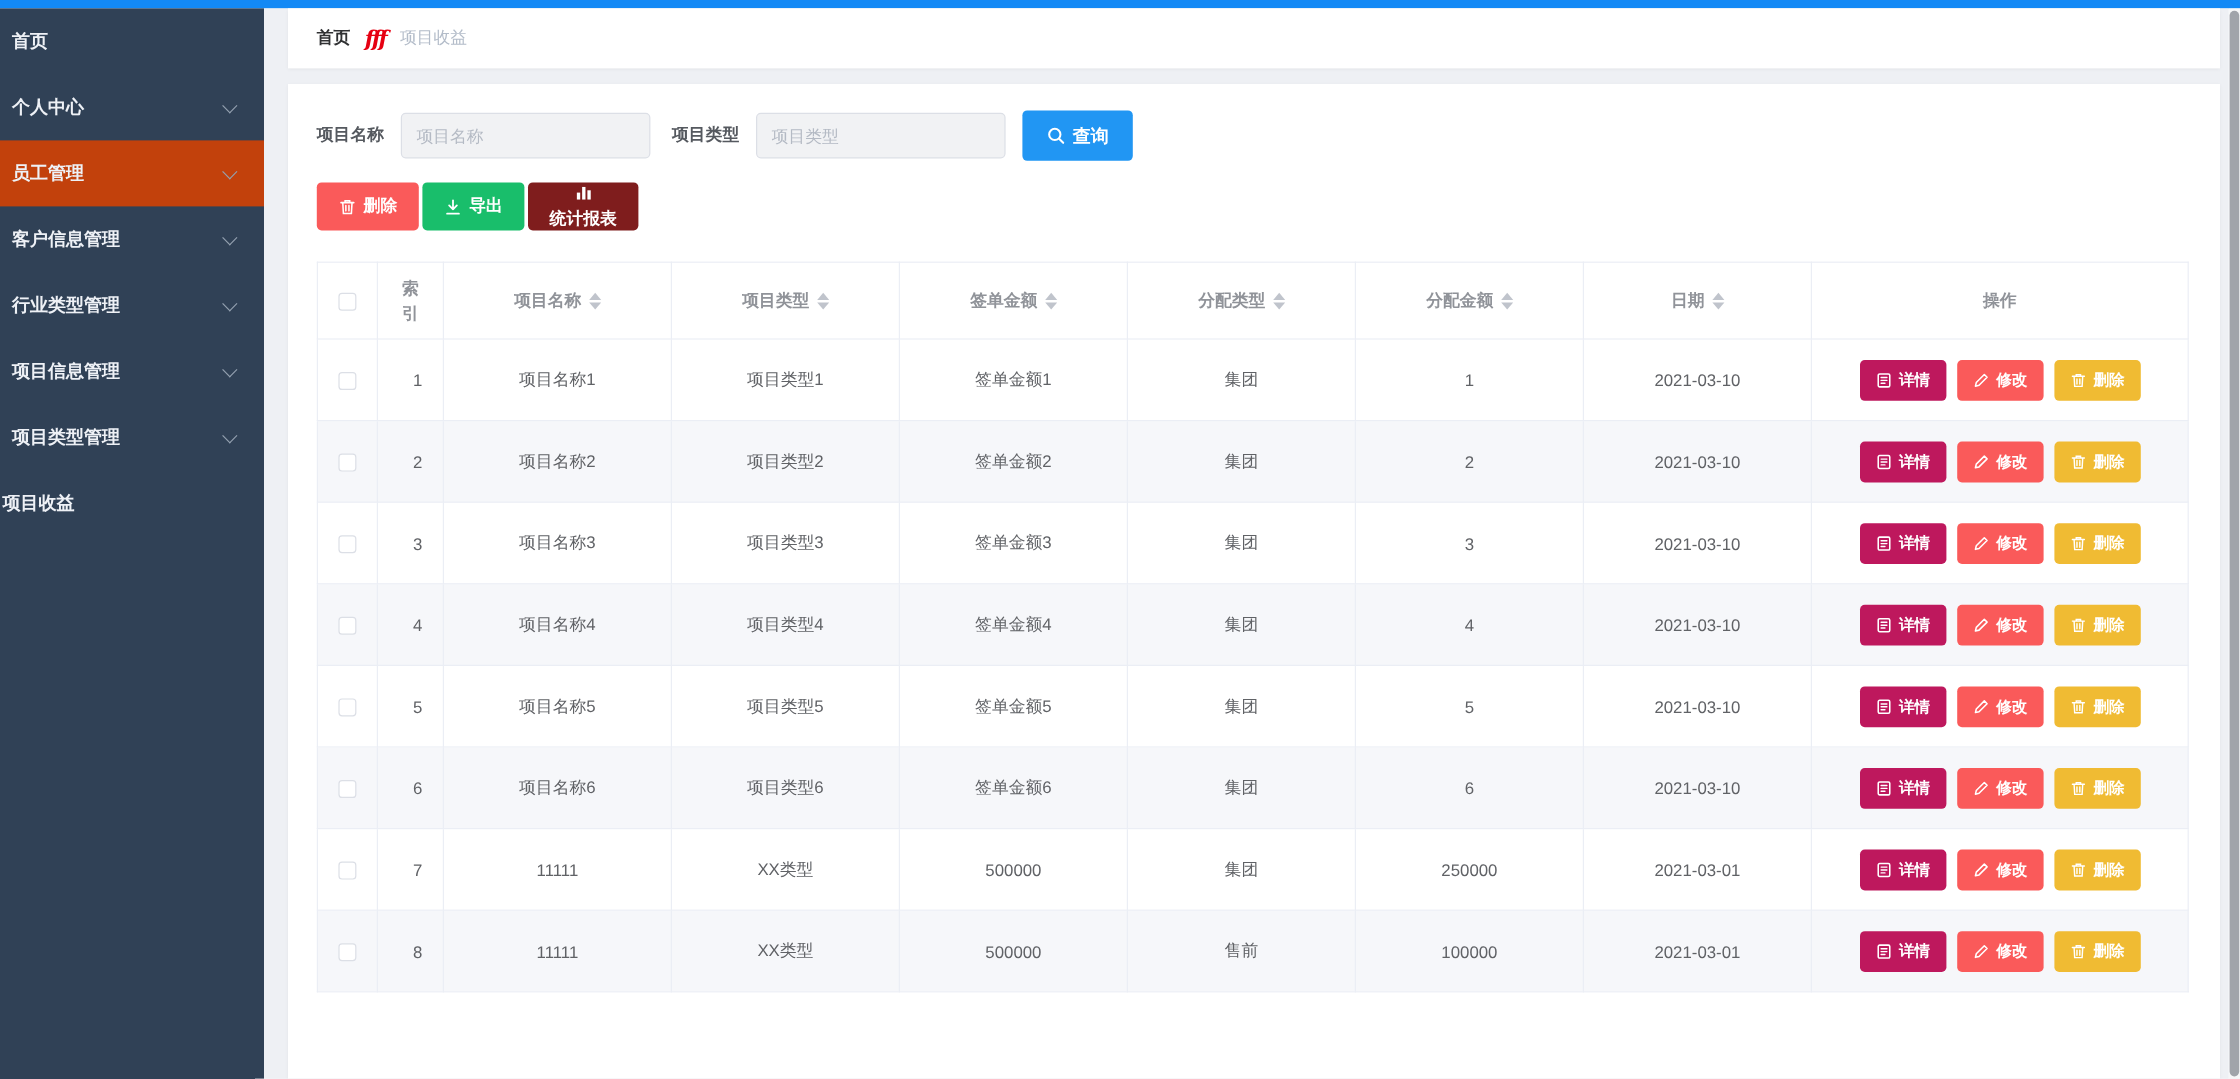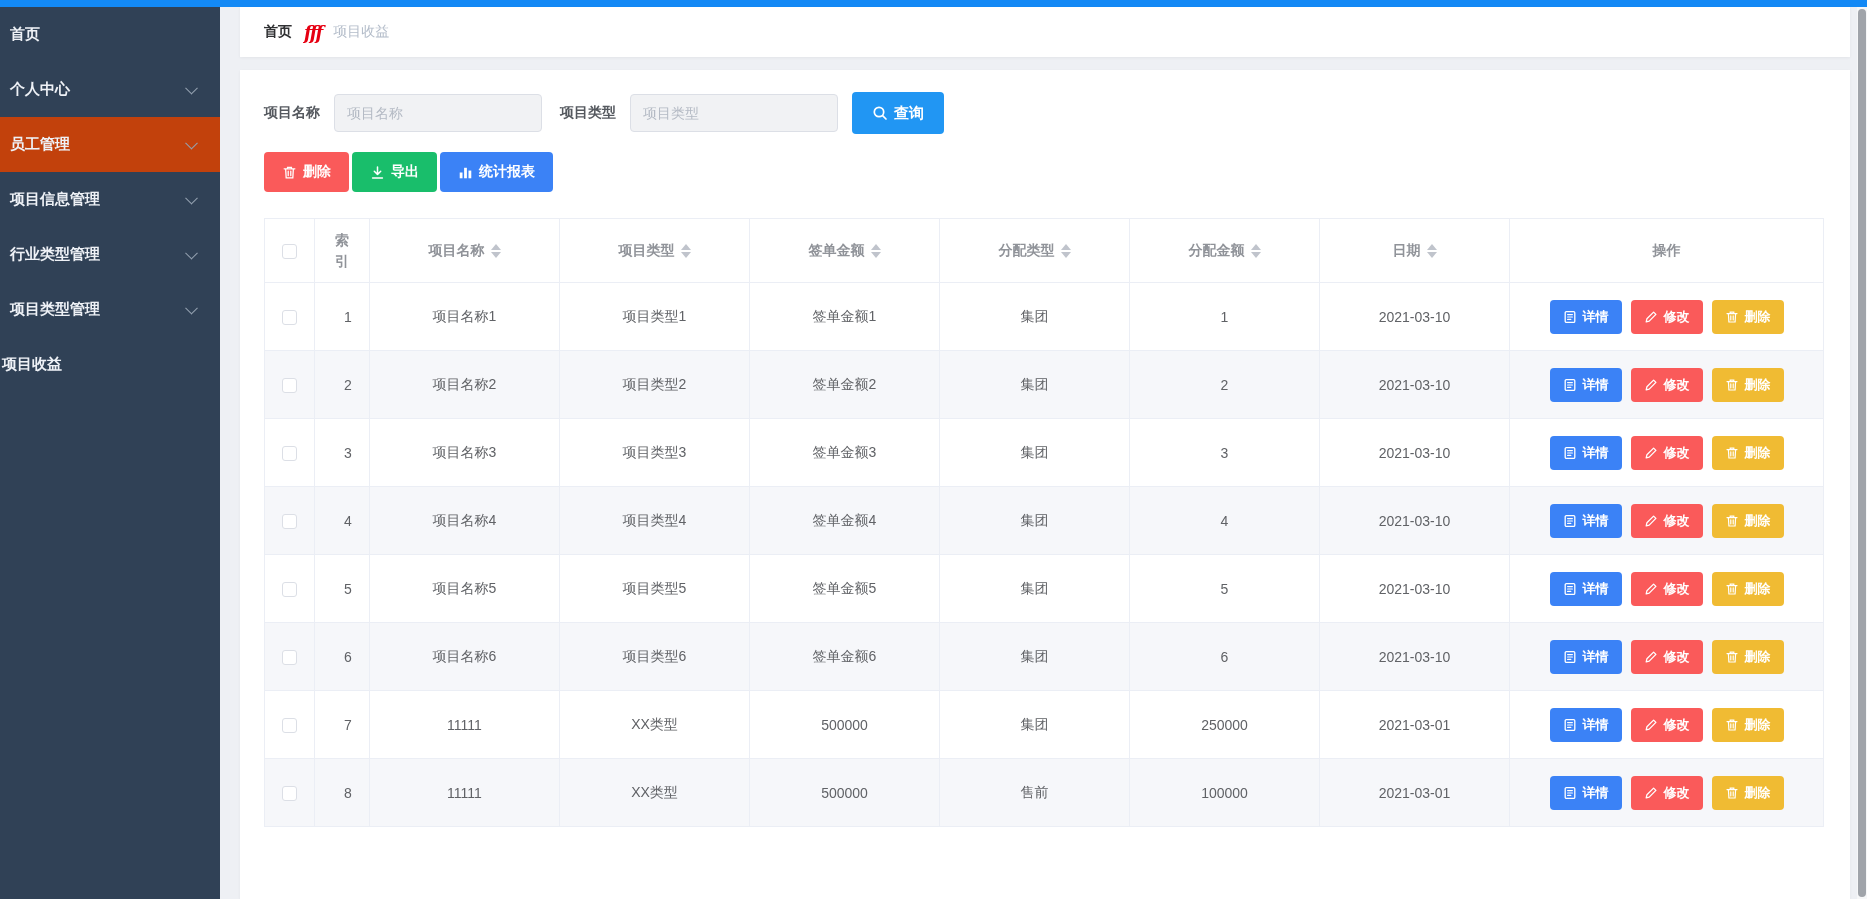--- a/index.html
+++ b/index.html
@@ -54,21 +54,21 @@
 
   .btn { display:inline-flex; align-items:center; justify-content:center; gap:6px;
          border:none; border-radius:4px; color:#fff; cursor:pointer; font-family:inherit;
          font-weight:600; }
   .search-btn { margin-left:14px; height:42px; padding:0 20px; font-size:15px; background:#2196f3; }
 
   .toolbar-row { margin-top:18px; display:flex; gap:3px; }
   .toolbar-row .btn { height:40px; padding:0 18px; font-size:14px; }
   .btn.red    { background:#fa5a5a; }
   .btn.green  { background:#19be6b; }
-  .btn.yellow { background:#3b82f6; }
+  .btn.yellow { background:#7f1d1d;flex-direction:column; }
 
   
   table.grid { margin-top:26px; border-collapse:collapse; table-layout:fixed; width:1559px; }
   .grid th, .grid td { border:1px solid #ebeef5; text-align:center; font-size:14px;
                        overflow:hidden; }
   .grid th { height:64px; color:#909399; font-weight:700; background:#fff; cursor:pointer; }
   .grid td { height:68px; color:#606266; }
   .grid tbody tr:nth-child(even) td { background:#f6f7fa; }
   .th-inner { display:inline-flex; align-items:center; justify-content:center; gap:6px; }
   .col-index-label { display:inline-block; width:16px; line-height:1.5; word-break:break-all; }
@@ -78,21 +78,21 @@
   .caret-up    { width:0; height:0; border-left:5px solid transparent; border-right:5px solid transparent;
                  border-bottom:6px solid #c0c4cc; }
   .caret-down  { width:0; height:0; border-left:5px solid transparent; border-right:5px solid transparent;
                  border-top:6px solid #c0c4cc; }
 
   .cb { width:15px; height:15px; border:1px solid #dcdfe6; border-radius:3px; background:#fff;
         display:inline-block; vertical-align:middle; cursor:pointer; }
 
   .action-cell { display:flex; align-items:center; justify-content:center; gap:9px; }
   .row-btn { height:34px; padding:0 13px; font-size:13px; gap:6px; }
-  .row-btn.detail { background:#3b82f6; }
+  .row-btn.detail { background:#be185d; }
   .row-btn.edit   { background:#fa5a5a; }
   .row-btn.del    { background:#f0bb33; }
 
   .ic svg { display:block; }
 
   
   .vscroll { width:10px; flex:0 0 auto; background:#f6f7f8; position:relative; }
   .vscroll .thumb { position:absolute; left:1px; right:1px; top:2px; bottom:2px;
                     background:#a0a4aa; border-radius:4px; }
 </style>
@@ -112,25 +112,29 @@
         </div>
         <div class="side-item">
           <span class="side-label">个人中心</span>
           <span class="chev down"></span>
         </div>
         <div class="side-item active">
           <span class="side-label">员工管理</span>
           <span class="chev down"></span>
         </div>
         <div class="side-item">
-          <span class="side-label">项目信息管理</span>
+          <span class="side-label">客户信息管理</span>
           <span class="chev down"></span>
         </div>
         <div class="side-item">
           <span class="side-label">行业类型管理</span>
+          <span class="chev down"></span>
+        </div>
+        <div class="side-item">
+          <span class="side-label">项目信息管理</span>
           <span class="chev down"></span>
         </div>
         <div class="side-item">
           <span class="side-label">项目类型管理</span>
           <span class="chev down"></span>
         </div>
         <div class="side-item sub">
           <span class="side-label">项目收益</span>
         </div>
       </aside>

